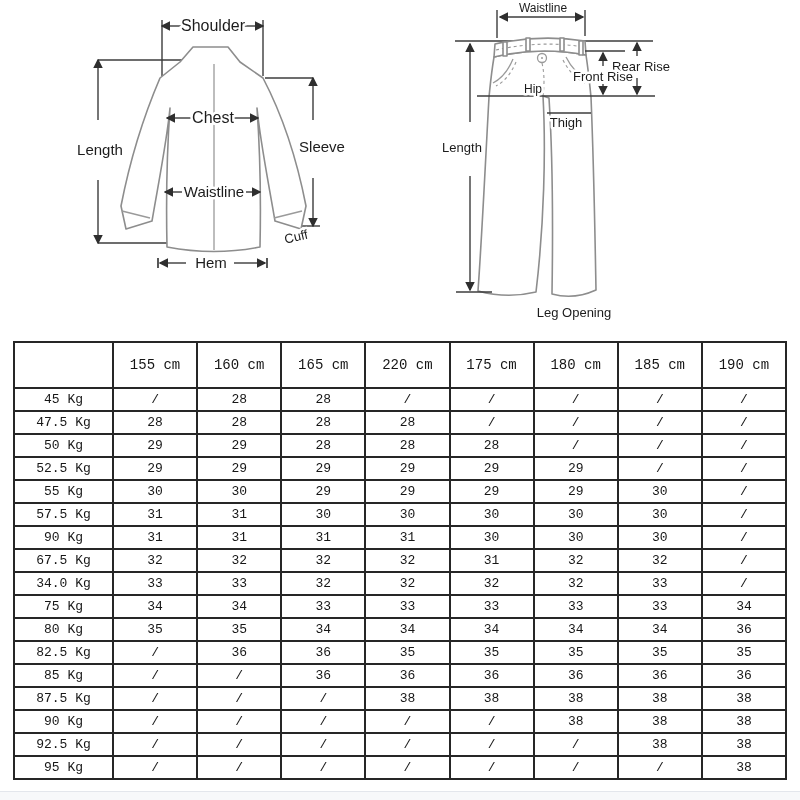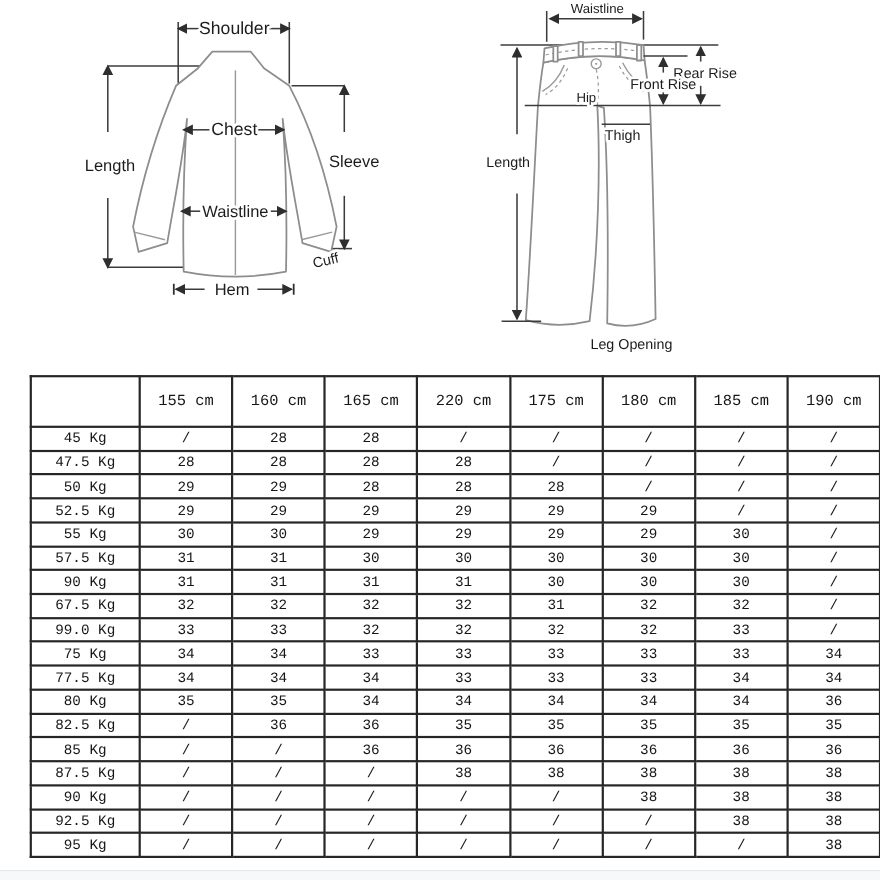--- a/index.html
+++ b/index.html
@@ -12,21 +12,21 @@
   svg .stitch{fill:none;stroke:#9a9a9a;stroke-width:1.1;stroke-dasharray:3 3;}
   svg .dim{stroke:#3c3c3c;stroke-width:1.4;fill:none;}
   svg .tick{stroke:#2e2e2e;stroke-width:1.6;}
   svg text{fill:#1c1c1c;paint-order:stroke fill;stroke:#ffffff;stroke-width:5px;
            stroke-linejoin:round;font-family:"Liberation Sans",sans-serif;}
   .lbl-lg{font-size:16px;}
   .lbl-md{font-size:15px;}
   .lbl-sm{font-size:13px;}
   .lbl-xs{font-size:12px;}
   
-  #size-table{position:absolute;left:27px;top:341px;width:774px;height:439px;
+  #size-table{position:absolute;left:13px;top:341px;width:774px;height:439px;
       border-collapse:collapse;table-layout:fixed;
       font-family:"Liberation Mono","DejaVu Sans Mono",monospace;
       font-size:13px;color:#161616;}
   #size-table th,#size-table td{border:2px solid #262626;text-align:center;
       vertical-align:middle;padding:0;font-weight:normal;line-height:1;}
   #size-table thead tr{height:46px;}
   #size-table thead th{font-size:14px;}
   #size-table tbody tr{height:18px;}
   #size-table col.wcol{width:99px;}
   
@@ -263,50 +263,39 @@
           <td>32</td>
           <td>32</td>
           <td>32</td>
           <td>32</td>
           <td>31</td>
           <td>32</td>
           <td>32</td>
           <td>/</td>
         </tr>
         <tr>
-          <th>99.0 Kg</th>
+          <th>34.0 Kg</th>
           <td>33</td>
           <td>33</td>
           <td>32</td>
           <td>32</td>
           <td>32</td>
           <td>32</td>
           <td>33</td>
           <td>/</td>
         </tr>
         <tr>
           <th>75 Kg</th>
           <td>34</td>
           <td>34</td>
           <td>33</td>
           <td>33</td>
           <td>33</td>
           <td>33</td>
           <td>33</td>
-          <td>34</td>
-        </tr>
-        <tr>
-          <th>77.5 Kg</th>
-          <td>34</td>
-          <td>34</td>
-          <td>34</td>
-          <td>33</td>
-          <td>33</td>
-          <td>33</td>
-          <td>34</td>
           <td>34</td>
         </tr>
         <tr>
           <th>80 Kg</th>
           <td>35</td>
           <td>35</td>
           <td>34</td>
           <td>34</td>
           <td>34</td>
           <td>34</td>

